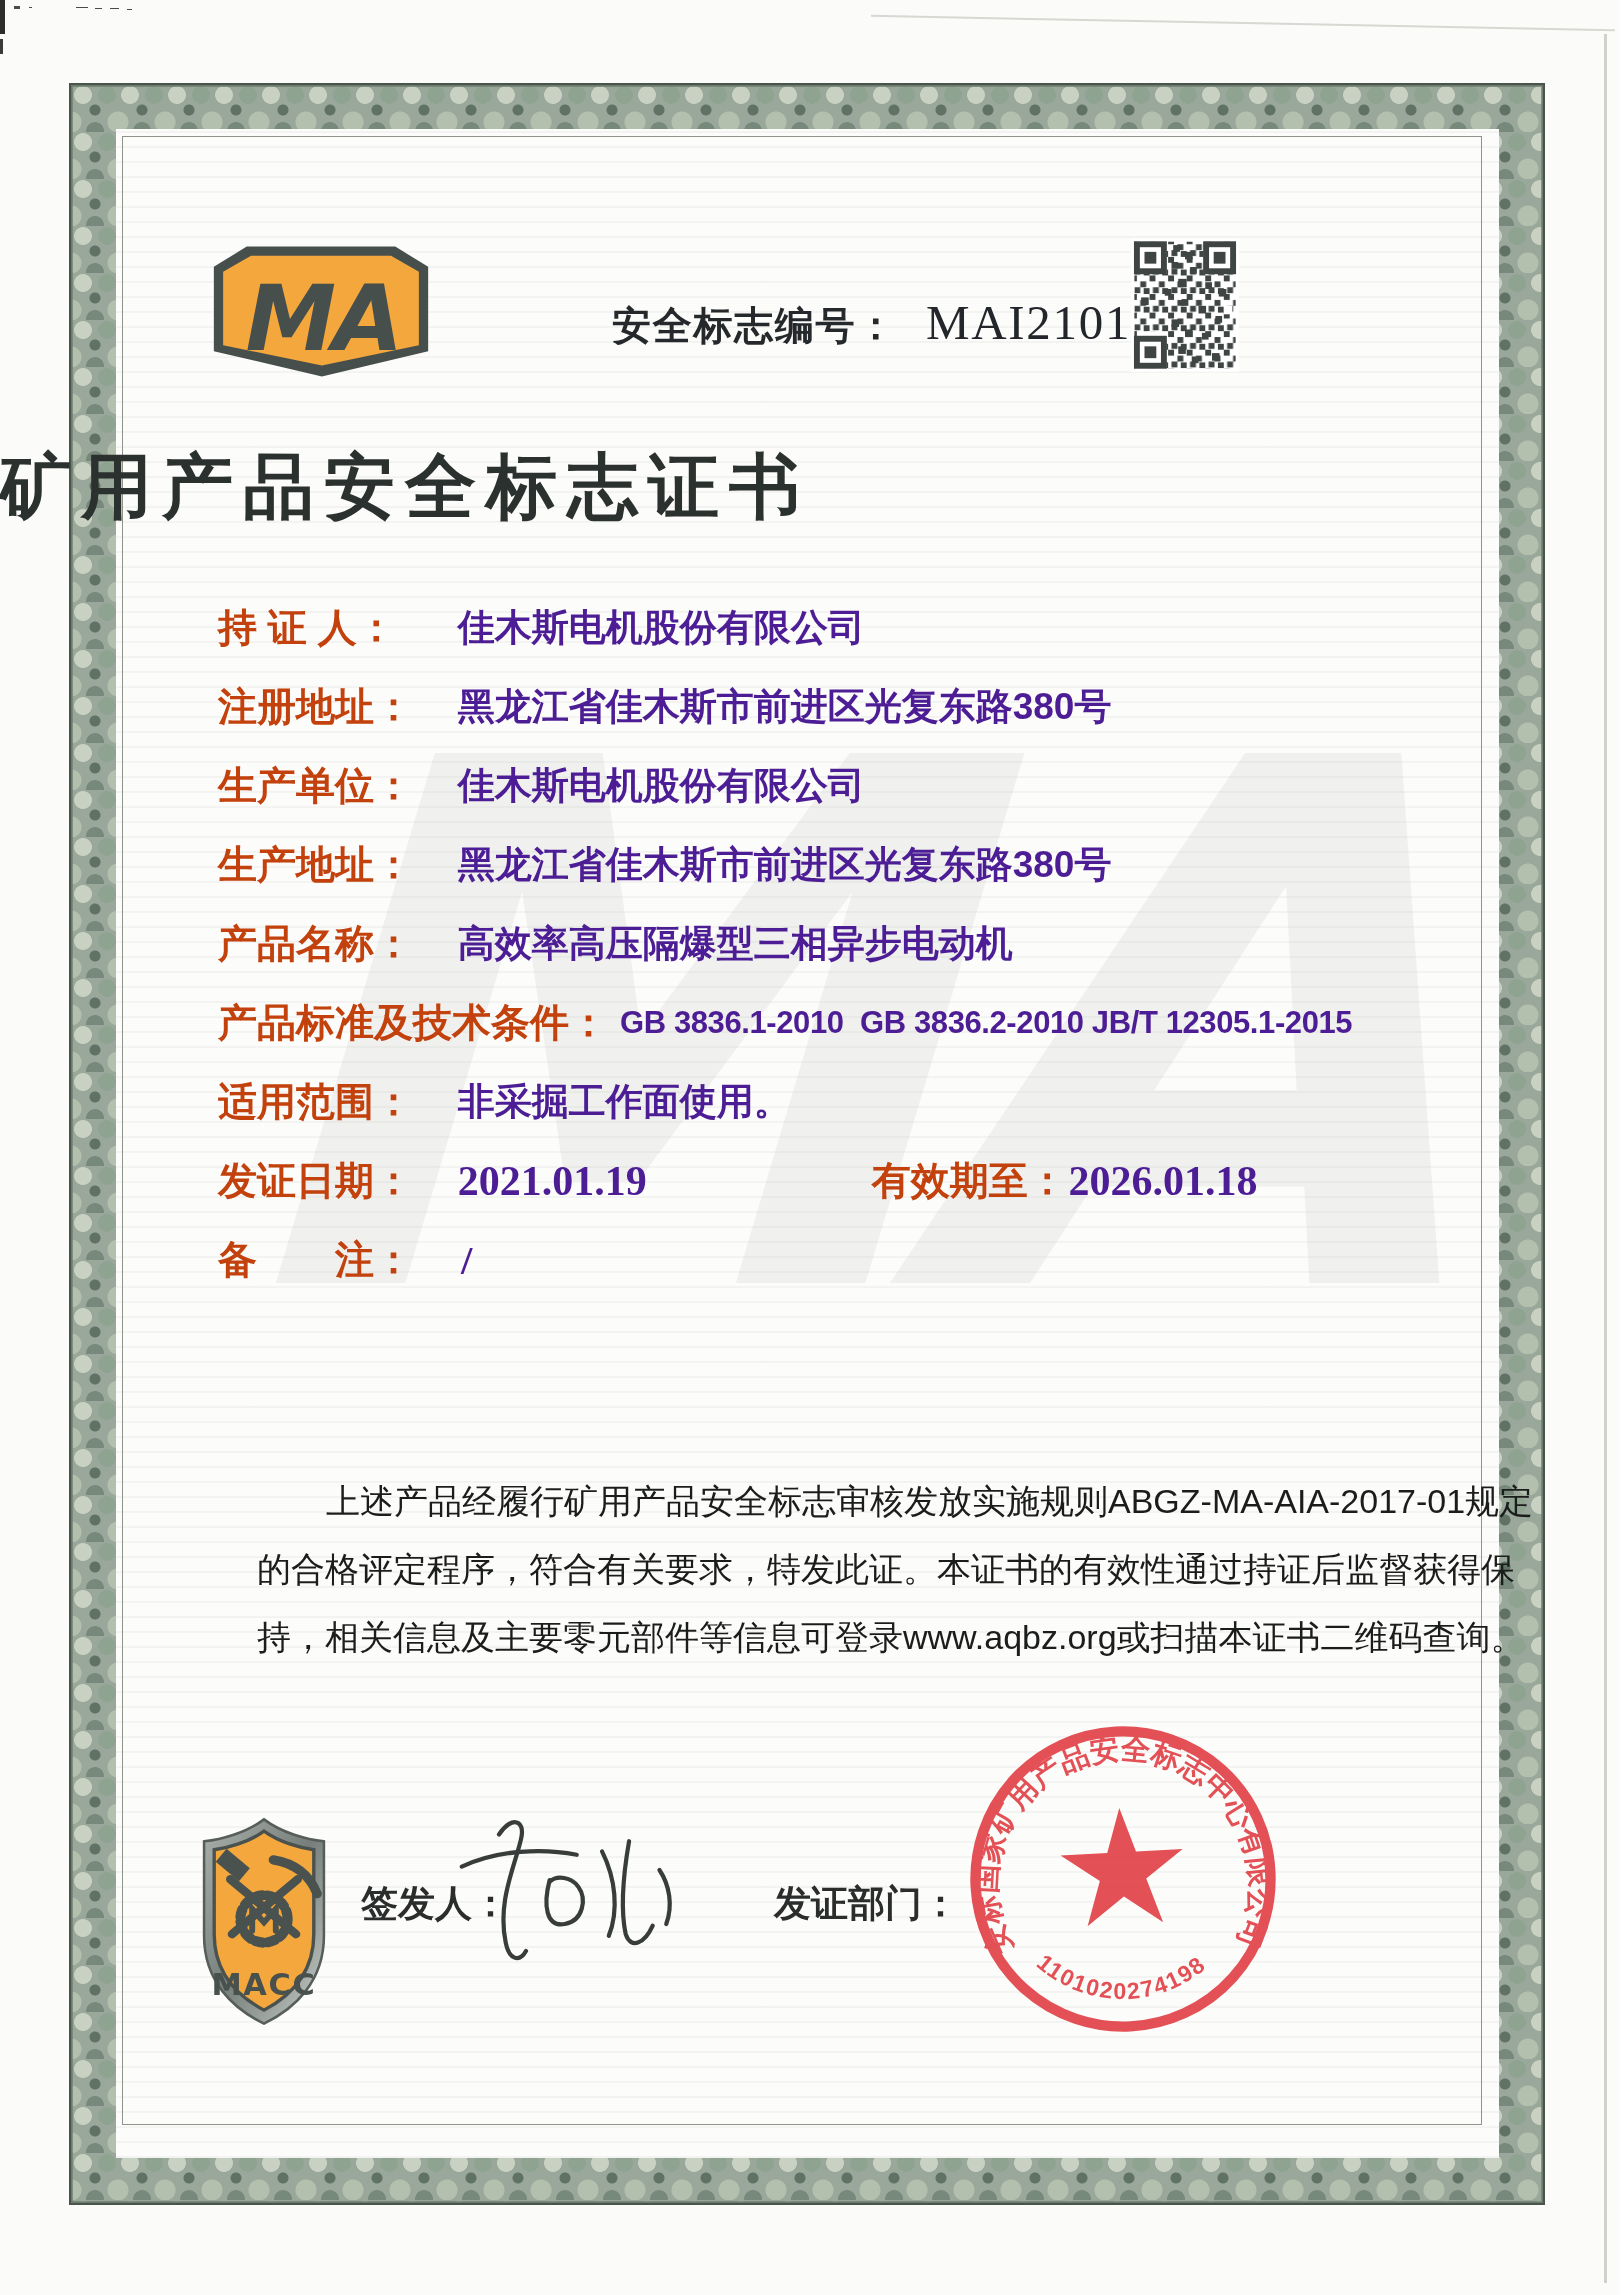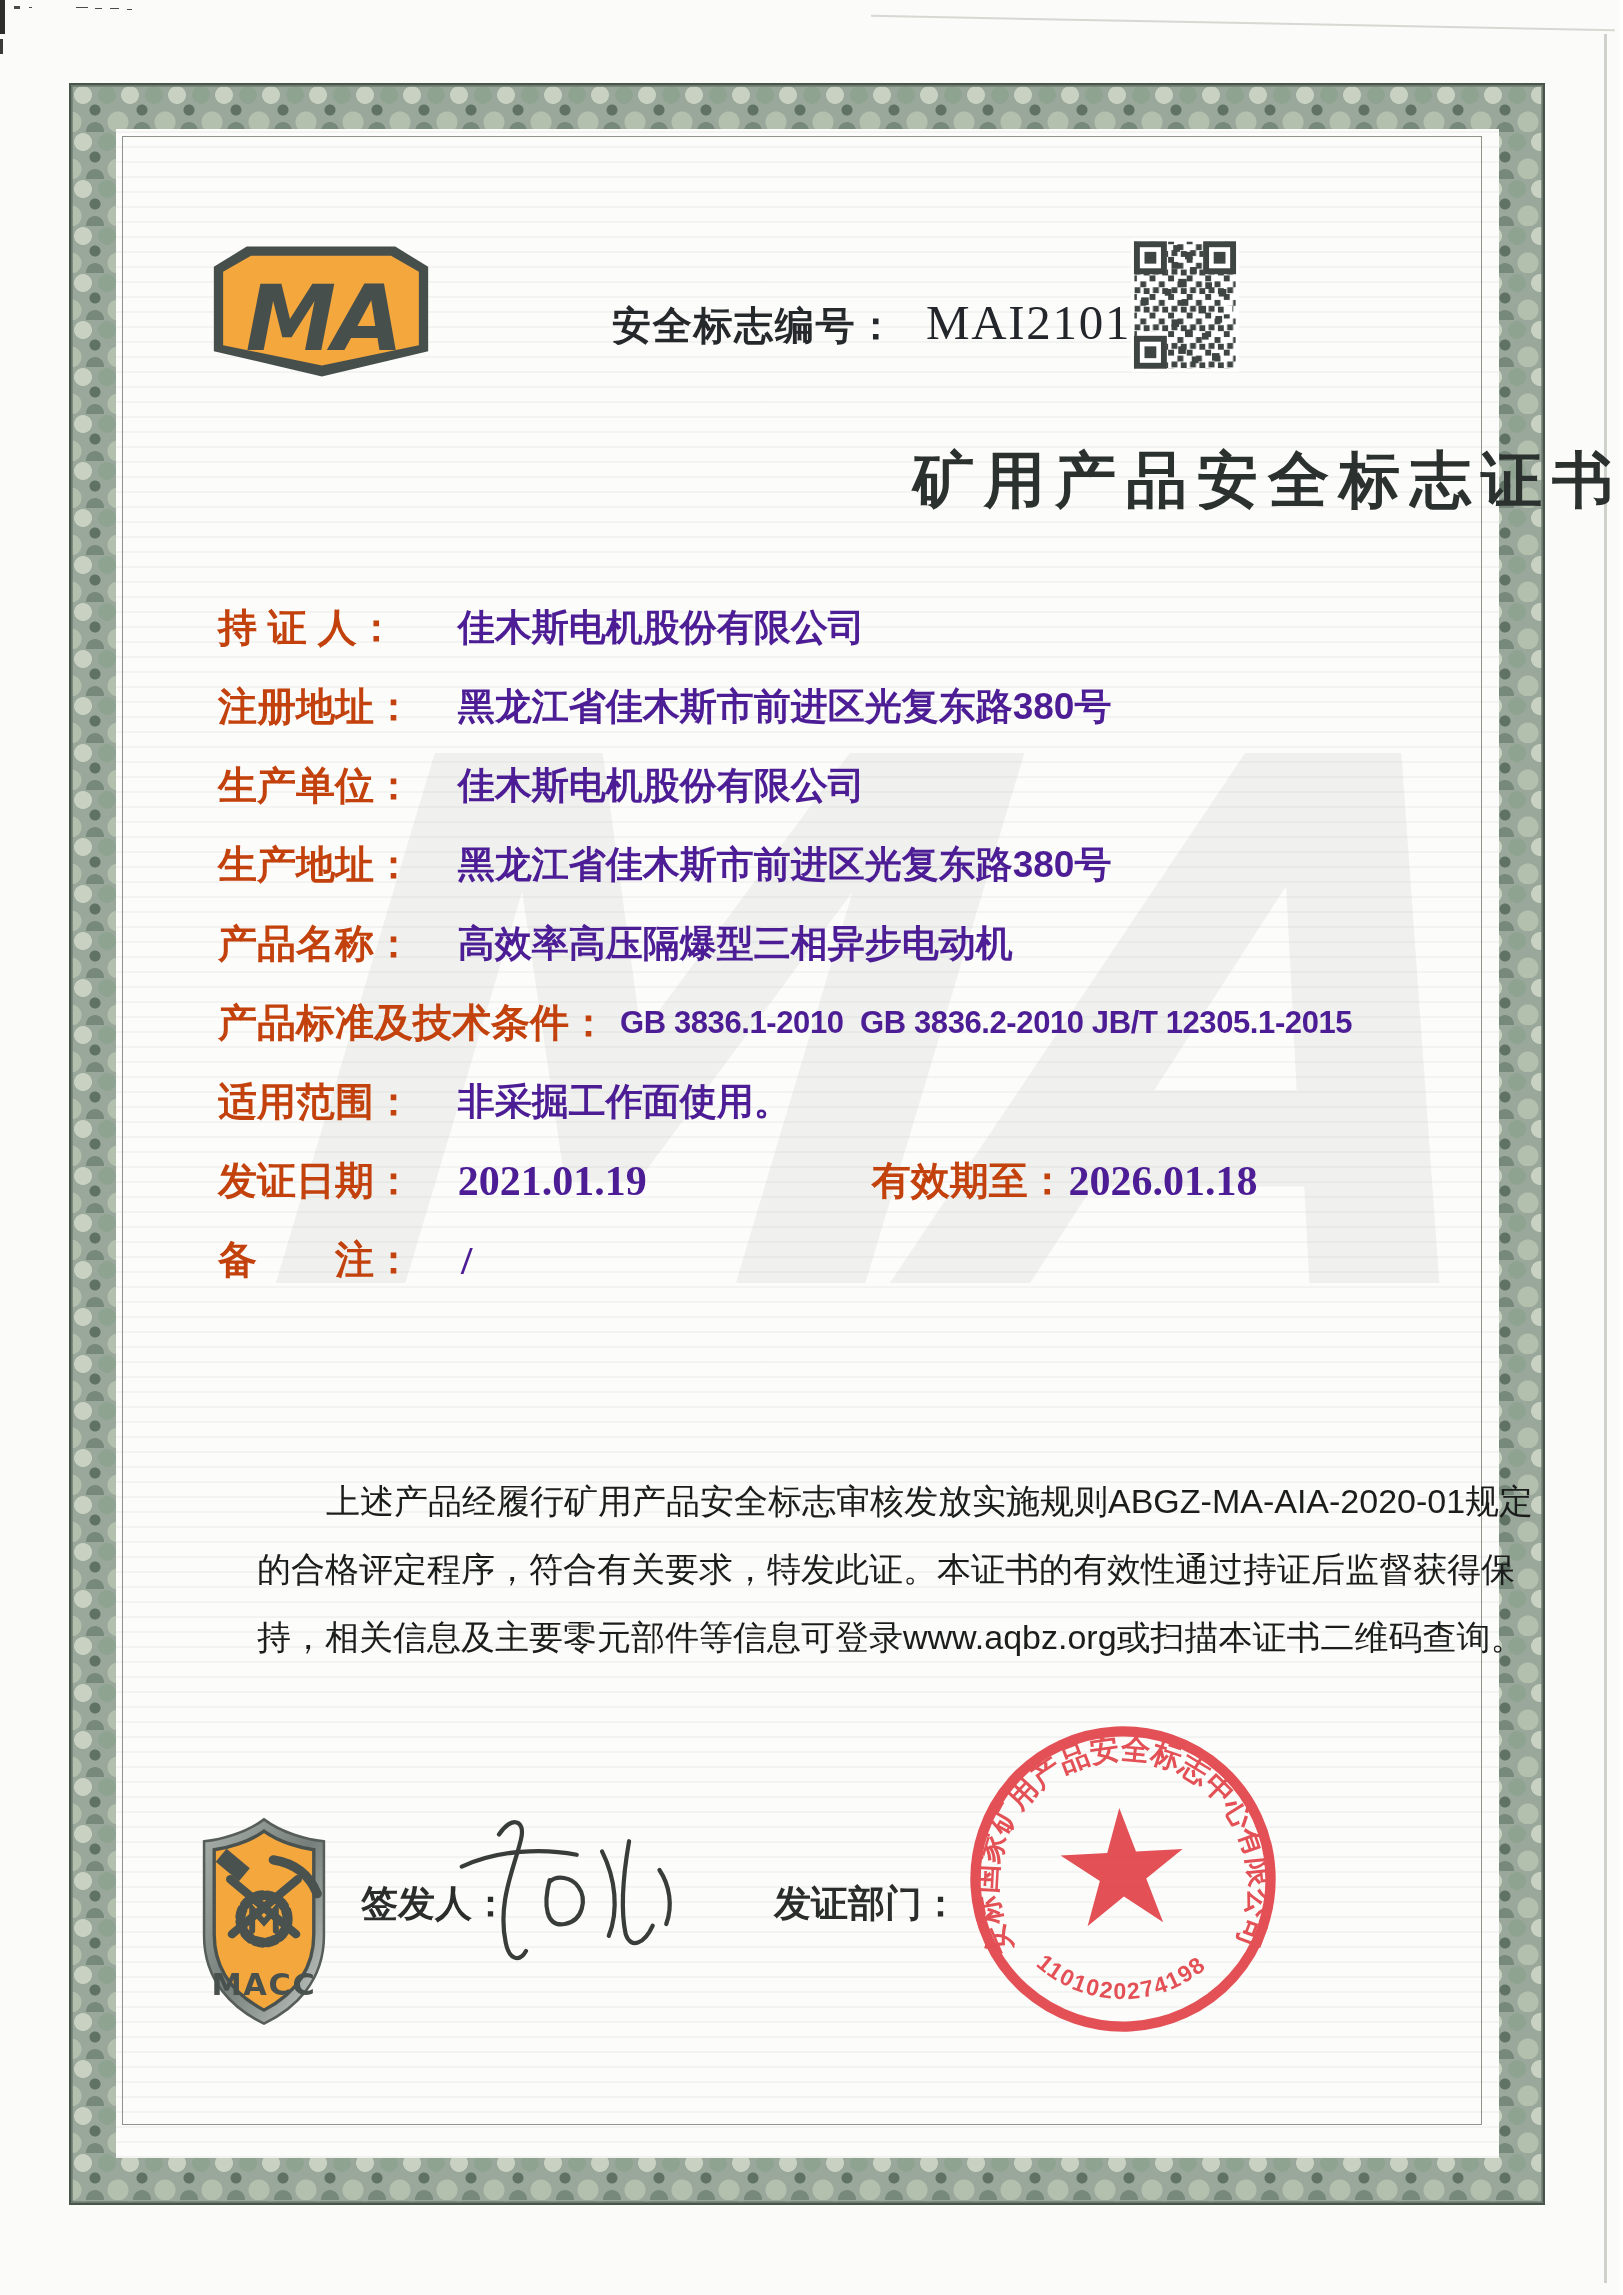--- a/index.html
+++ b/index.html
@@ -38,23 +38,23 @@
 
   
   .ma-badge{position:absolute;left:211px;top:244px;width:220px;height:135px;}
   .mark-row{position:absolute;left:612px;top:294px;display:flex;align-items:baseline;}
   .mark-label{font-size:39px;font-weight:bold;color:#26292b;letter-spacing:1.7px;}
   .mark-number{font-family:"Liberation Serif","DejaVu Serif",serif;font-size:49px;font-weight:500;
     letter-spacing:1.7px;margin-left:29px;color:#23262a;}
   .qr{position:absolute;left:1131px;top:238px;width:108px;height:134px;}
 
   
-  .title{position:absolute;left:0;top:440px;width:1623px;text-align:right;
+  .title{position:absolute;left:0;top:440px;width:1623px;text-align:left;
     font-family:"Liberation Serif","DejaVu Serif",serif;font-weight:900;
-    font-size:61px;letter-spacing:10px;color:#2b312f;}
+    font-size:71px;letter-spacing:10px;color:#2b312f;}
 
   
   .fields{position:absolute;left:218px;top:588px;width:1251px;}
   .row{display:flex;align-items:center;height:79px;}
   .lbl{min-width:238px;font-size:39px;font-weight:bold;color:#c2410c;white-space:pre;}
   .val{font-size:37px;font-weight:bold;color:#4c1d95;white-space:pre;margin-left:1.7px;}
   .val-sm{font-size:31px;letter-spacing:-0.4px;margin-left:12px;}
   .val-date{font-family:"Liberation Serif","DejaVu Serif",serif;font-size:42px;font-weight:600;}
   .lbl-mid{margin-left:203px;min-width:0;}
   .val-date2{}
@@ -193,21 +193,21 @@
       <span class="lbl lbl-mid">有效期至：</span>
       <span class="val val-date val-date2">2026.01.18</span>
     </div>
     <div class="row">
       <span class="lbl">备　　注：</span>
       <span class="val val-remark">/</span>
     </div>
   </div>
 
   <div class="statement">
-    <div class="st-line st-indent">上述产品经履行矿用产品安全标志审核发放实施规则ABGZ-MA-AIA-2020-01规定</div>
+    <div class="st-line st-indent">上述产品经履行矿用产品安全标志审核发放实施规则ABGZ-MA-AIA-2017-01规定</div>
     <div class="st-line">的合格评定程序，符合有关要求，特发此证。本证书的有效性通过持证后监督获得保</div>
     <div class="st-line">持，相关信息及主要零元部件等信息可登录www.aqbz.org或扫描本证书二维码查询。</div>
   </div>
 
   <svg class="macc-shield" viewBox="0 0 170 250">
     <defs>
       <linearGradient id="shieldmetal" x1="0" y1="0" x2="1" y2="1">
         <stop offset="0" stop-color="#aab1ad"></stop>
           <stop offset="0.5" stop-color="#767f7b"></stop>
           <stop offset="1" stop-color="#c8cdc9"></stop>

